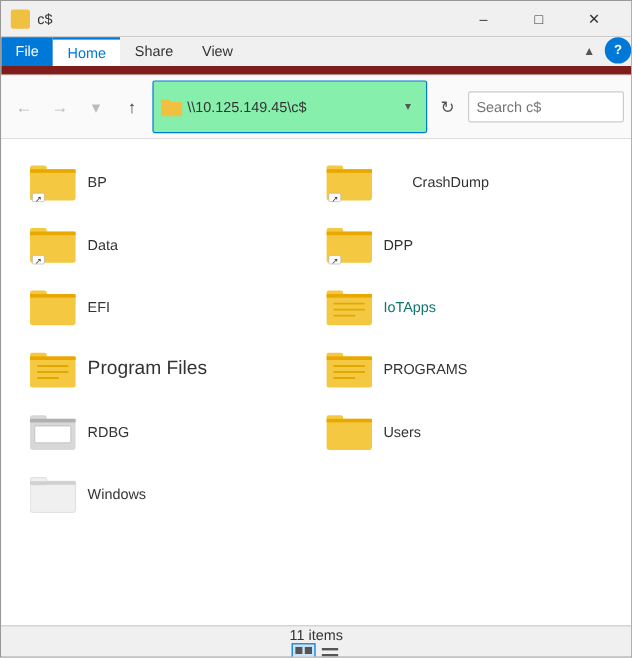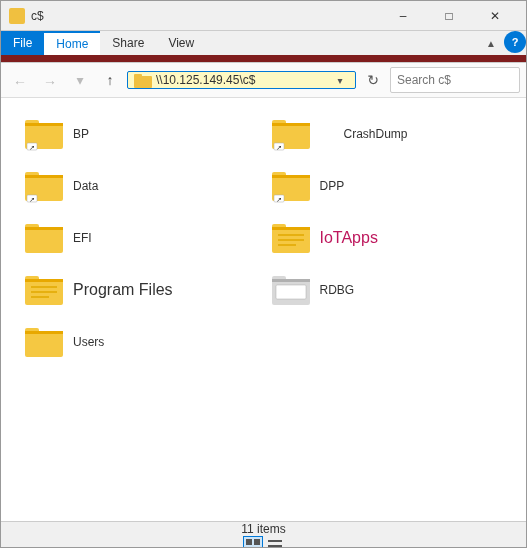--- a/index.html
+++ b/index.html
@@ -26,21 +26,21 @@
     .ribbon { background: #f0f0f0; border-bottom: 1px solid #ccc; flex-shrink: 0; }
     .ribbon-tabs { display: flex; border-bottom: 7px solid #7f1d1d; }
     .ribbon-tab { padding: 4px 12px; font-size: 12px; cursor: pointer; color: #333; border: none; background: transparent; }
     .ribbon-tab.active { background: #fff; color: #0078d7; border-top: 2px solid #0078d7; }
     .ribbon-tab-file { background: #0078d7; color: #fff; padding: 4px 12px; font-size: 12px; cursor: pointer; border: none; }
 
     
     .toolbar { display: flex; align-items: center; padding: 4px 6px; gap: 4px; border-bottom: 1px solid #ddd; background: #fafafa; flex-shrink: 0; }
     .toolbar-btn { width: 26px; height: 26px; border: 1px solid transparent; background: transparent; cursor: pointer; display: flex; align-items: center; justify-content: center; border-radius: 2px; font-size: 14px; color: #444; }
     .toolbar-btn.disabled { color: #bbb; cursor: default; }
-    .address-bar { flex: 1; height: 18px; border: 1px solid #0078d7; border-radius: 2px; display: flex; align-items: center; padding: 0 6px; background: #fef9c3; font-size: 12px; }
+    .address-bar { flex: 1; height: 44px; border: 1px solid #0078d7; border-radius: 2px; display: flex; align-items: center; padding: 0 6px; background: #86efac; font-size: 12px; }
     .address-icon { width: 18px; height: 16px; margin-right: 4px; flex-shrink: 0; }
     .address-text { flex: 1; color: #333; font-size: 12px; }
     .address-dropdown { width: 18px; color: #555; font-size: 10px; cursor: pointer; text-align: center; }
     .refresh-btn { width: 26px; height: 26px; border: 1px solid transparent; background: transparent; cursor: pointer; display: flex; align-items: center; justify-content: center; font-size: 14px; color: #555; }
     .search-box { width: 130px; height: 26px; border: 1px solid #ccc; border-radius: 2px; display: flex; align-items: center; padding: 0 6px; background: #fff; }
     .search-input { border: none; outline: none; background: transparent; font-size: 12px; flex: 1; color: #999; }
     .help-btn { width: 22px; height: 22px; border-radius: 50%; background: #0078d7; color: #fff; border: none; cursor: pointer; font-size: 11px; font-weight: bold; display: flex; align-items: center; justify-content: center; }
 
     
     .file-area { flex: 1; overflow-y: auto; padding: 10px 16px; background: #fff; }
@@ -172,49 +172,68 @@
       </div>
       <div class="file-item">
         <div class="folder-icon"><svg class="folder-svg" viewBox="0 0 40 34" xmlns="http://www.w3.org/2000/svg">
       <rect x="0" y="6" width="38" height="26" rx="2" fill="#f5c842"></rect>
       <rect x="0" y="3" width="14" height="6" rx="2" fill="#f5c842"></rect>
       <rect x="0" y="6" width="38" height="3" fill="#e8a800"></rect>
       <line x1="6" y1="14" x2="32" y2="14" stroke="#e0a800" stroke-width="1.5"></line>
       <line x1="6" y1="19" x2="32" y2="19" stroke="#e0a800" stroke-width="1.5"></line>
       <line x1="6" y1="24" x2="24" y2="24" stroke="#e0a800" stroke-width="1.5"></line>
     </svg></div>
-        <span style="font-size: 16px; color: #be185d; word-break: break-word;">IoTApps</span>
+        <span style="font-size: 12px; color: #0f766e; word-break: break-word;">IoTApps</span>
       </div>
       <div class="file-item">
         <div class="folder-icon"><svg class="folder-svg" viewBox="0 0 40 34" xmlns="http://www.w3.org/2000/svg">
       <rect x="0" y="6" width="38" height="26" rx="2" fill="#f5c842"></rect>
       <rect x="0" y="3" width="14" height="6" rx="2" fill="#f5c842"></rect>
       <rect x="0" y="6" width="38" height="3" fill="#e8a800"></rect>
       <line x1="6" y1="14" x2="32" y2="14" stroke="#e0a800" stroke-width="1.5"></line>
       <line x1="6" y1="19" x2="32" y2="19" stroke="#e0a800" stroke-width="1.5"></line>
       <line x1="6" y1="24" x2="24" y2="24" stroke="#e0a800" stroke-width="1.5"></line>
     </svg></div>
         <span style="font-size: 16px; color: rgb(51, 51, 51); word-break: break-word;">Program Files</span>
+      </div>
+      <div class="file-item">
+        <div class="folder-icon"><svg class="folder-svg" viewBox="0 0 40 34" xmlns="http://www.w3.org/2000/svg">
+      <rect x="0" y="6" width="38" height="26" rx="2" fill="#f5c842"></rect>
+      <rect x="0" y="3" width="14" height="6" rx="2" fill="#f5c842"></rect>
+      <rect x="0" y="6" width="38" height="3" fill="#e8a800"></rect>
+      <line x1="6" y1="14" x2="32" y2="14" stroke="#e0a800" stroke-width="1.5"></line>
+      <line x1="6" y1="19" x2="32" y2="19" stroke="#e0a800" stroke-width="1.5"></line>
+      <line x1="6" y1="24" x2="24" y2="24" stroke="#e0a800" stroke-width="1.5"></line>
+    </svg></div>
+        <span style="font-size: 12px; color: rgb(51, 51, 51); word-break: break-word;">PROGRAMS</span>
       </div>
       <div class="file-item">
         <div class="folder-icon"><svg class="folder-svg" viewBox="0 0 40 34" xmlns="http://www.w3.org/2000/svg">
       <rect x="0" y="6" width="38" height="26" rx="2" fill="#d8d8d8"></rect>
       <rect x="0" y="3" width="14" height="6" rx="2" fill="#d8d8d8"></rect>
       <rect x="0" y="6" width="38" height="3" fill="#b0b0b0"></rect>
       <rect x="4" y="12" width="30" height="14" rx="1" fill="white" stroke="#aaa" stroke-width="0.5"></rect>
     </svg></div>
         <span style="font-size: 12px; color: rgb(51, 51, 51); word-break: break-word;">RDBG</span>
       </div>
       <div class="file-item">
         <div class="folder-icon"><svg class="folder-svg" viewBox="0 0 40 34" xmlns="http://www.w3.org/2000/svg">
       <rect x="0" y="6" width="38" height="26" rx="2" fill="#f5c842"></rect>
       <rect x="0" y="3" width="14" height="6" rx="2" fill="#f5c842"></rect>
       <rect x="0" y="6" width="38" height="3" fill="#e8a800"></rect>
     </svg></div>
         <span style="font-size: 12px; color: rgb(51, 51, 51); word-break: break-word;">Users</span>
+      </div>
+      <div class="file-item">
+        <div class="folder-icon"><svg class="folder-svg" viewBox="0 0 40 34" xmlns="http://www.w3.org/2000/svg">
+      <rect x="0" y="6" width="38" height="26" rx="2" fill="#f0f0f0" stroke="#ccc" stroke-width="0.5"></rect>
+      <rect x="0" y="3" width="14" height="6" rx="2" fill="#f0f0f0" stroke="#ccc" stroke-width="0.5"></rect>
+      <rect x="0" y="6" width="38" height="3" fill="#d0d0d0"></rect>
+    </svg></div>
+        <span style="font-size: 12px; color: rgb(51, 51, 51); word-break: break-word;">Windows</span>
       </div>
     </div>
 </div>
 
 <div class="status-bar">
   <span class="status-text">11 items</span>
   <div class="view-btns">
     <button class="view-btn active">
       <svg width="14" height="14" viewBox="0 0 14 14">
         <rect x="0" y="0" width="6" height="6" fill="#555"></rect>

